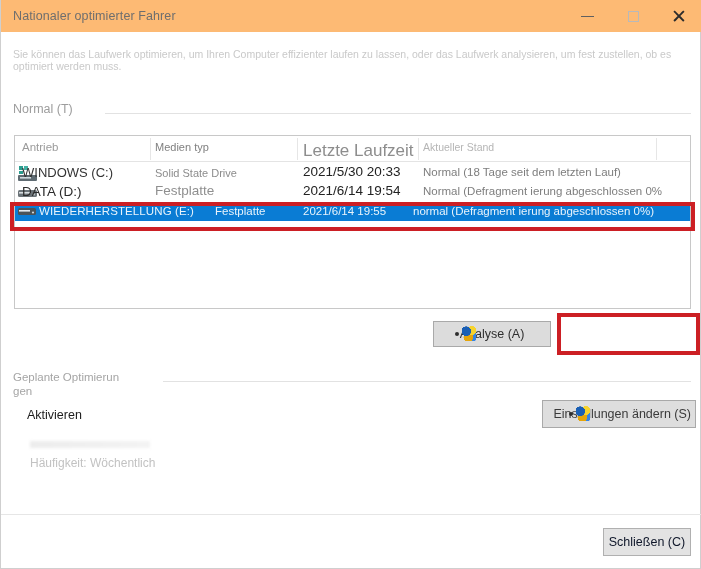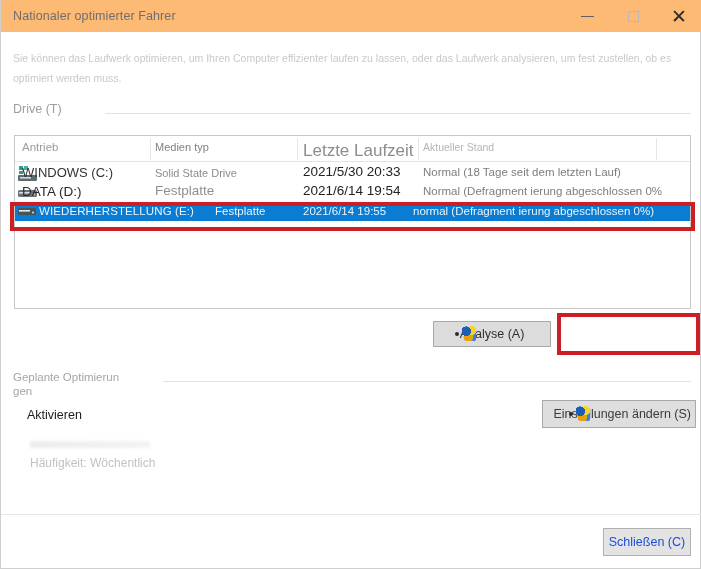--- a/index.html
+++ b/index.html
@@ -46,21 +46,21 @@
   .glyph-min { display: block; width: 13px; height: 1px; background: #606060; }
   .glyph-max { display: block; width: 11px; height: 11px; border: 1px solid #b9b9b9; }
   .glyph-close { font-size: 19px; color: #2b2b2b; font-family: "DejaVu Sans", sans-serif; line-height: 1; }
 
   
   .intro {
     position: absolute; left: 12px; top: 48px;
     width: 666px;
     font-size: 10.5px;
     color: #c9c9c9;
-    line-height: 20px;
+    line-height: 12px;
   }
 
   
   .section-status {
     position: absolute; left: 12px; top: 102px;
     width: 678px; height: 22px;
   }
   .section-label {
     font-size: 12.5px;
     color: #9d9d9d;
@@ -173,21 +173,21 @@
   }
   .btn.settings {
     left: 541px; top: 400px; width: 154px; height: 28px;
     background: #dedede; border: 1px solid #a9a9a9;
     justify-content: flex-end; padding-right: 4px;
     color: #3b3b3b; font-size: 12.5px;
   }
   .btn.close {
     left: 602px; top: 528px; width: 88px; height: 28px;
     background: #e3e3e3; border: 1px solid #b0b0b0;
-    color: #1d4ed8; font-size: 12.5px;
+    color: #0f172a; font-size: 12.5px;
   }
 
   
   .cursor-art {
     position: absolute;
     width: 22px; height: 18px;
     pointer-events: none;
   }
   .cursor-art .dot {
     position: absolute; left: 0; top: 7px;
@@ -261,21 +261,21 @@
       </div>
       <div class="win-btn">
         <span class="glyph-close">✕</span>
       </div>
     </div>
   </div>
 
   <div class="intro">Sie können das Laufwerk optimieren, um Ihren Computer effizienter laufen zu lassen, oder das Laufwerk analysieren, um fest zustellen, ob es optimiert werden muss.</div>
 
   <div class="section-status">
-    <span class="section-label">Drive (T)</span>
+    <span class="section-label">Normal (T)</span>
     <span class="section-rule"></span>
   </div>
 
   <div class="table-wrap">
 
     <div class="thead">
       <span class="col-sep s1"></span>
       <span class="col-sep s2"></span>
       <span class="col-sep s3"></span>
       <span class="col-sep s4"></span>

